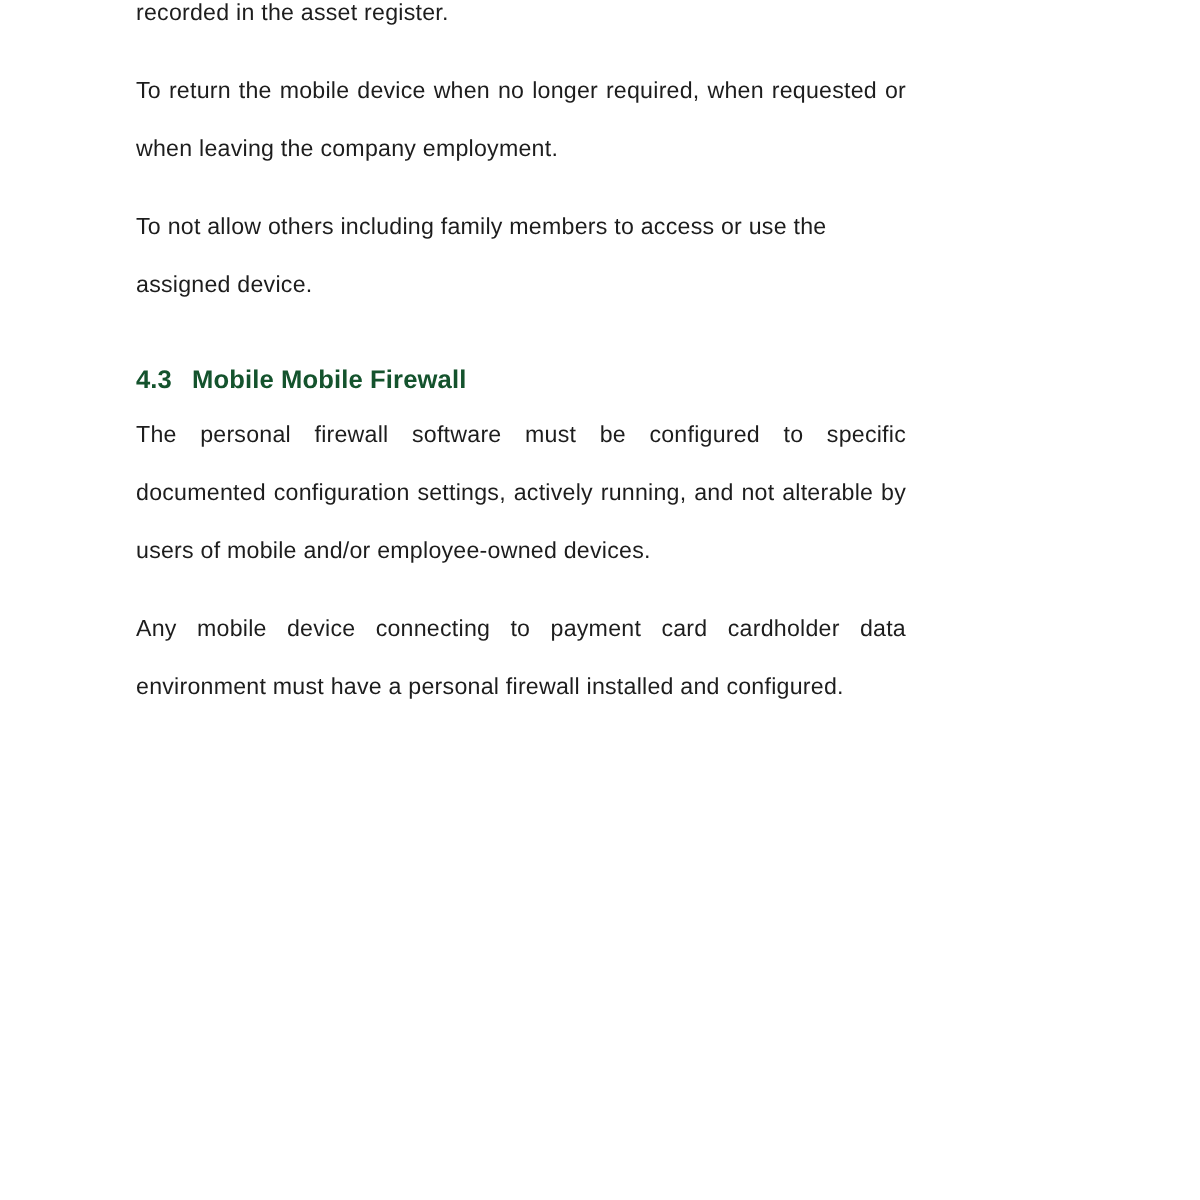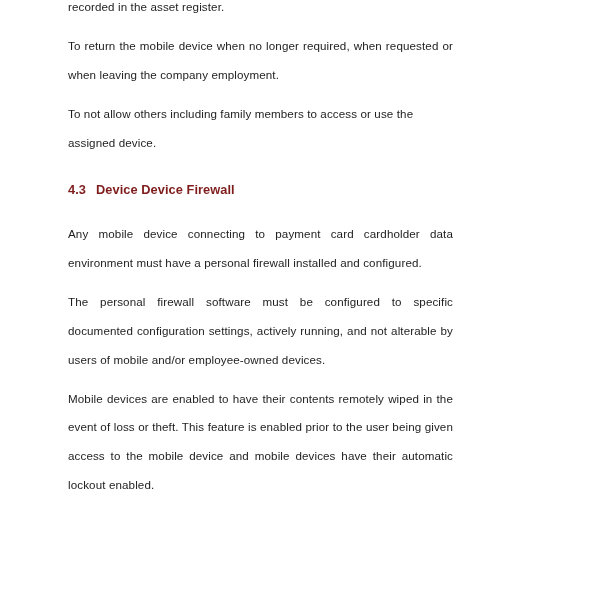--- a/index.html
+++ b/index.html
@@ -47,21 +47,21 @@
   .para + .para {
     margin-top: 10.5px;
   }
 
   
   .heading {
     font-size: 12.8px;
     font-weight: bold;
     line-height: 28.7px;
     margin: 0;
-    color: #7f1d1d;
+    color: #14532d;
     display: flex;
     align-items: baseline;
     letter-spacing: 0.005em;
   }
   .heading .h-num {
     display: inline-block;
     min-width: 28px;
   }
   .heading .h-title {
     display: inline-block;
@@ -77,26 +77,25 @@
   <div class="doc-flow">
 
     <p class="para last-ragged">recorded in the asset register.</p>
 
     <p class="para">To return the mobile device when no longer required, when requested or when leaving the company employment.</p>
 
     <p class="para last-ragged">To not allow others including family members to access or use the assigned device.</p>
 
     <div class="heading gap-before-heading">
       <span class="h-num">4.3</span>
-      <span class="h-title">Device Device Firewall</span>
+      <span class="h-title">Mobile Mobile Firewall</span>
     </div>
+
+    <p class="para">The personal firewall software must be configured to specific documented configuration settings, actively running, and not alterable by users of mobile and/or employee-owned devices.</p>
 
     <p class="para gap-after-heading">Any mobile device connecting to payment card cardholder data environment must have a personal firewall installed and configured.</p>
 
-    <p class="para">The personal firewall software must be configured to specific documented configuration settings, actively running, and not alterable by users of mobile and/or employee-owned devices.</p>
 
-
-    <p class="para gap-after-heading">Mobile devices are enabled to have their contents remotely wiped in the event of loss or theft. This feature is enabled prior to the user being given access to the mobile device and mobile devices have their automatic lockout enabled.</p>
 
 
 
   </div>
 </div>
 
 </body></html>

